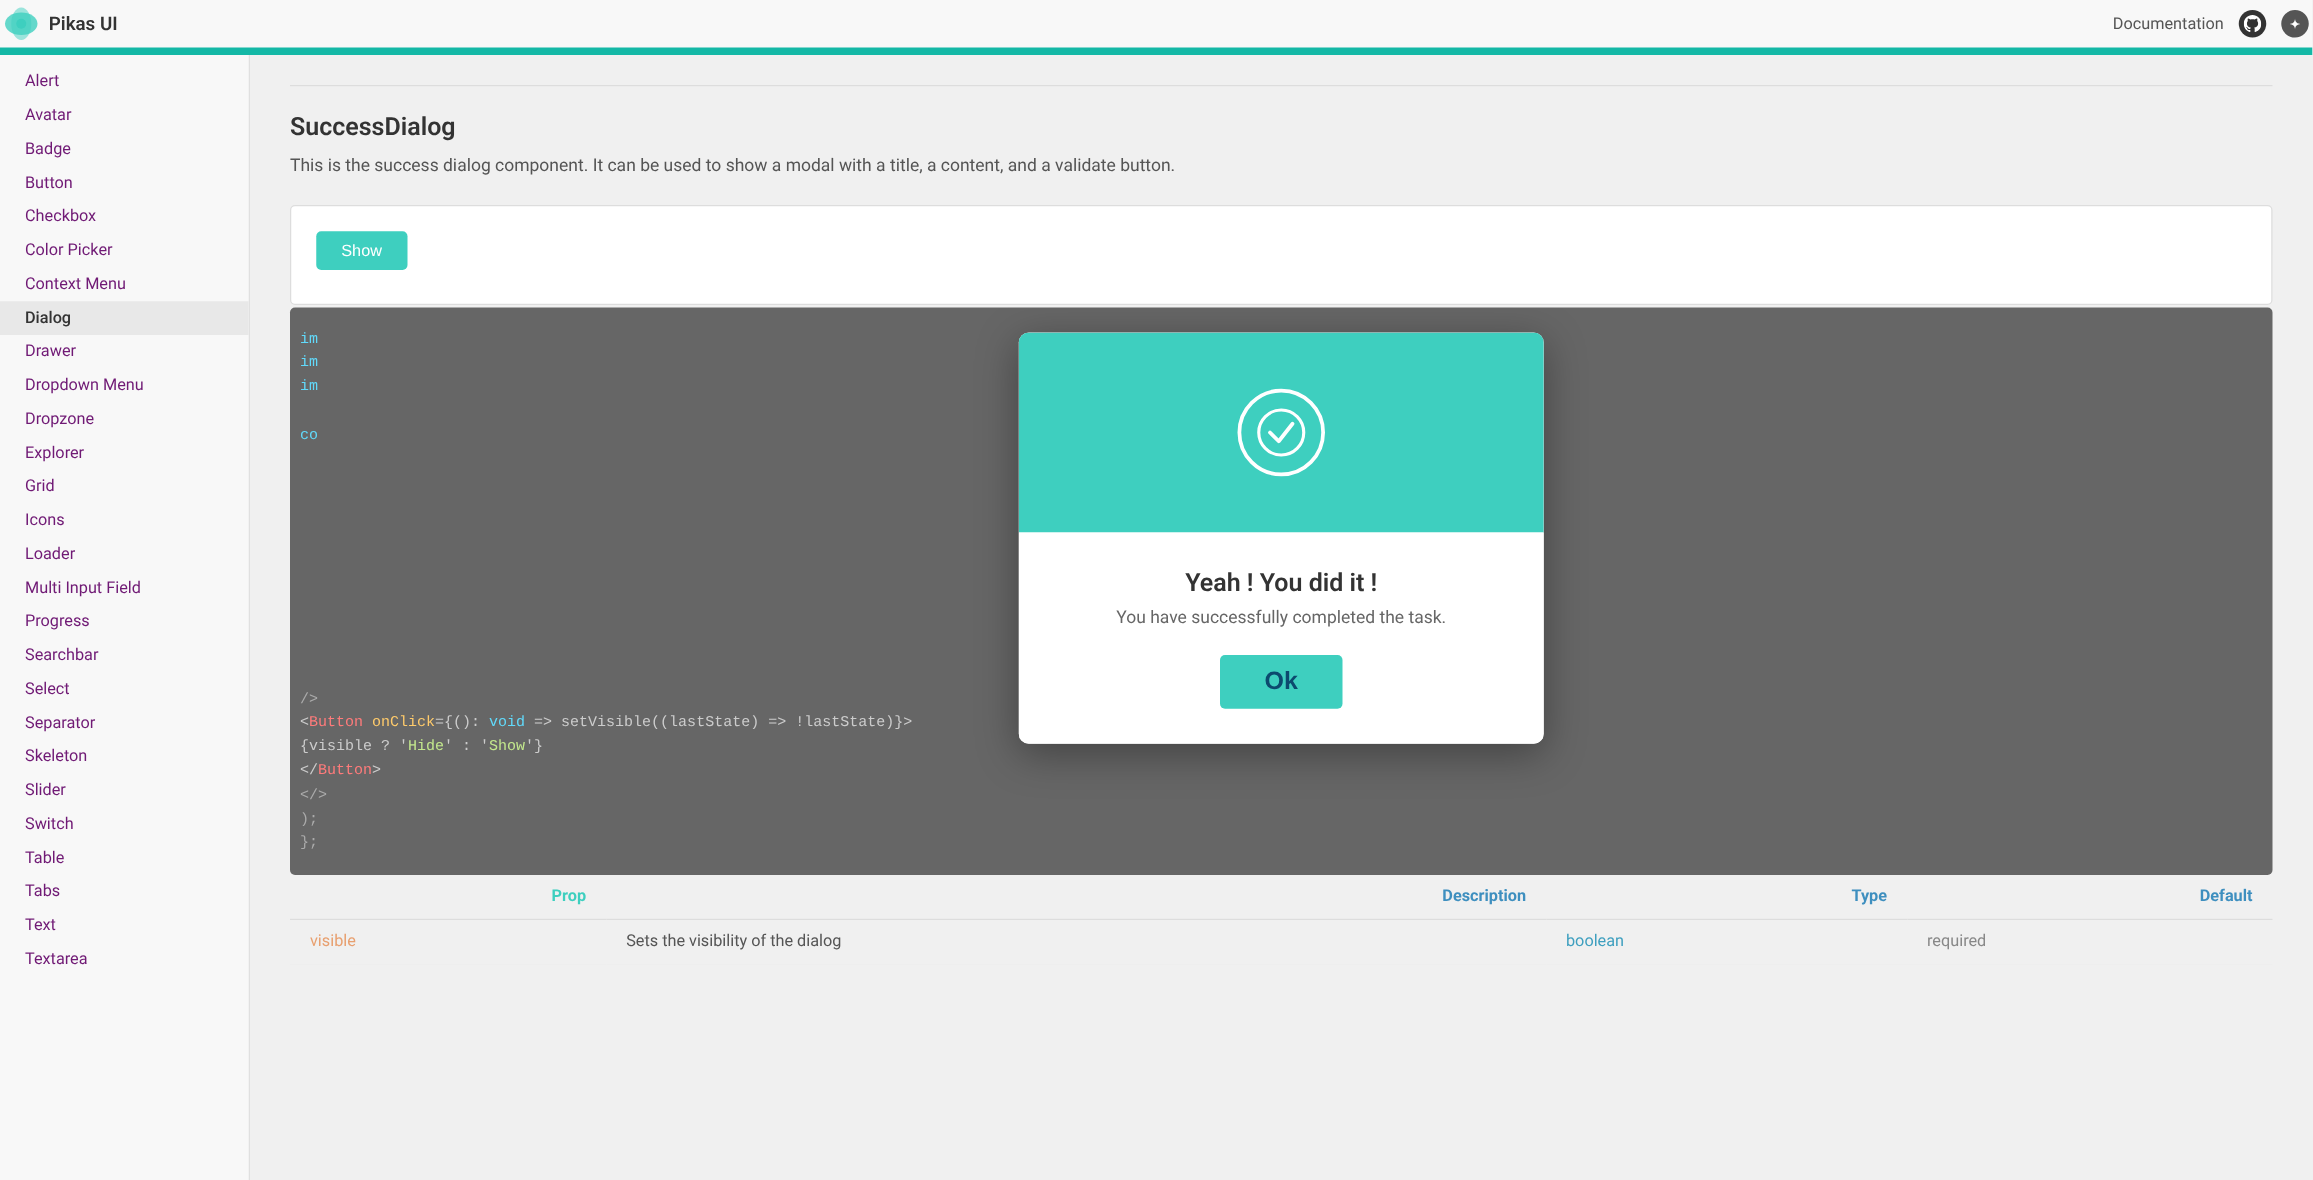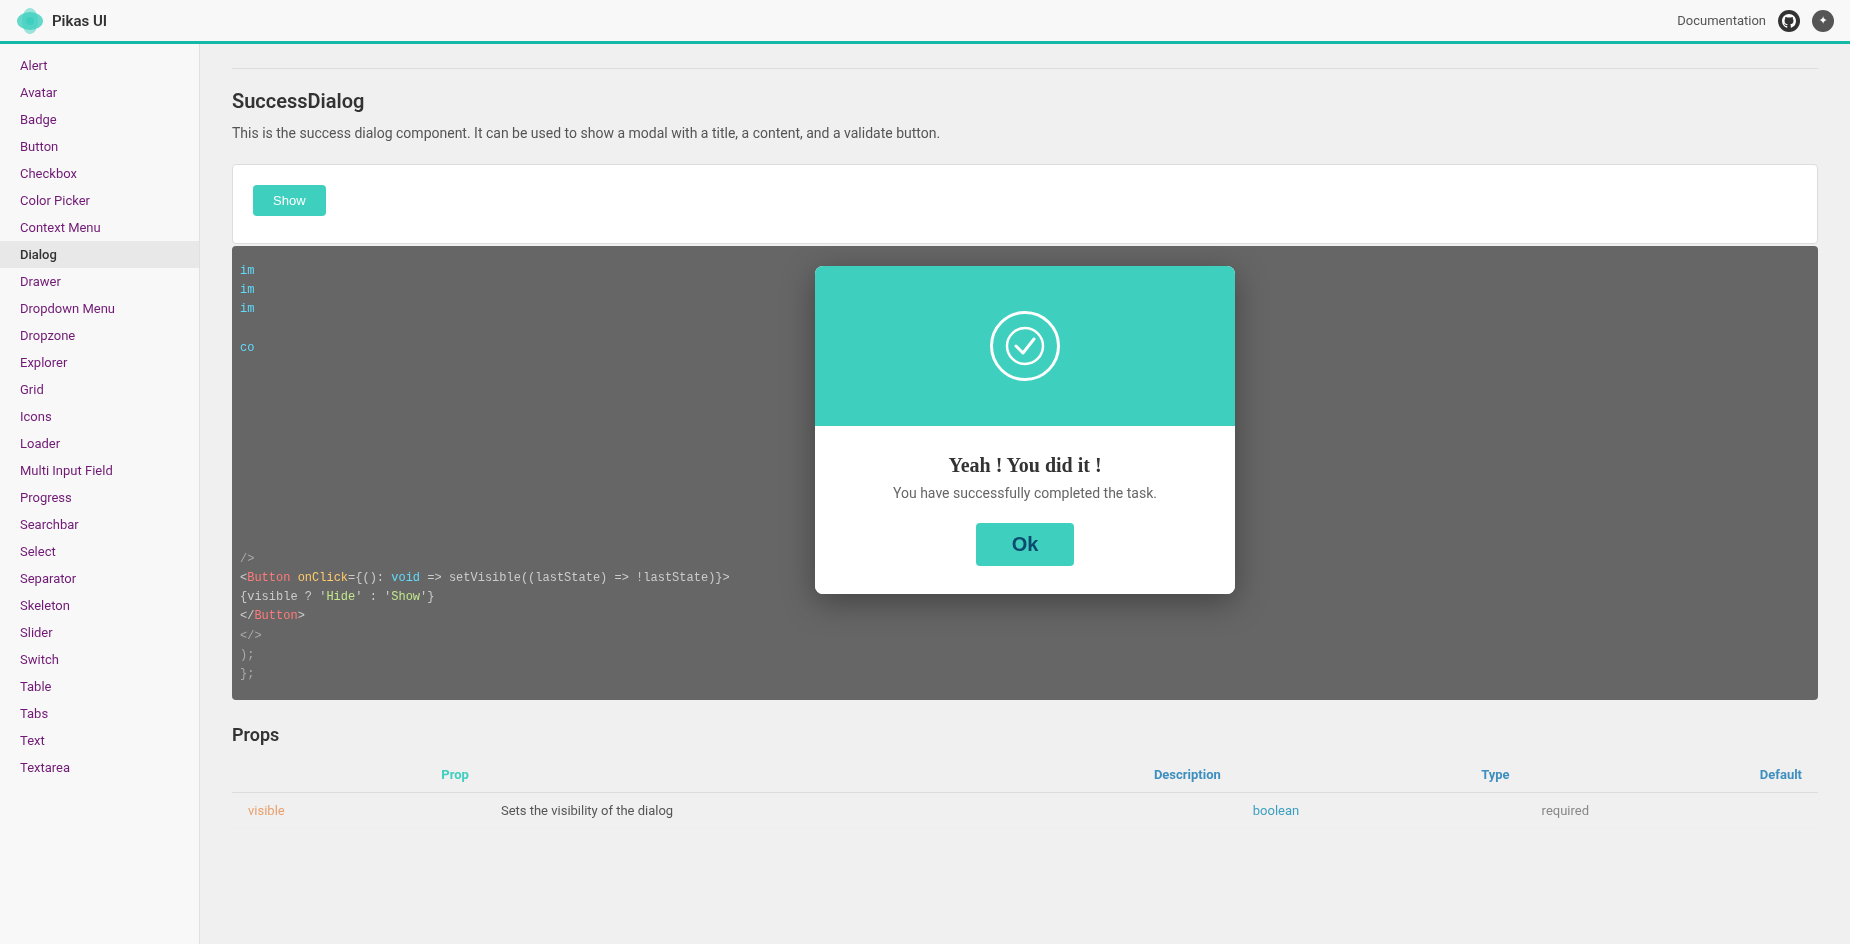--- a/index.html
+++ b/index.html
@@ -9,24 +9,24 @@
       display: flex;
       flex-direction: column;
       height: 100vh;
       overflow: hidden;
     }
 
     
     .header {
       height: 44px;
       background: #f8f8f8;
-      border-bottom: 3px solid #14b8a6;
-      display: flex;
-      align-items: center;
-      padding: 0 16px;
+      border-bottom: 6px solid #14b8a6;
+      display: flex;
+      align-items: center;
+      padding: 0 3px;
       justify-content: space-between;
       flex-shrink: 0;
     }
     .header-left {
       display: flex;
       align-items: center;
       gap: 8px;
     }
     .logo-icon {
       width: 28px;
@@ -213,21 +213,20 @@
       padding: 28px 32px 28px;
       text-align: center;
       background: white;
     }
 
     .dialog-title {
       font-size: 20px;
       font-weight: 600;
       color: #333;
       margin-bottom: 8px;
-      font-family: Liberation Serif, serif;
     }
 
     .dialog-content {
       font-size: 14px;
       color: #666;
       margin-bottom: 22px;
     }
 
     .dialog-ok-btn {
       background: #3ecfbf;
@@ -370,21 +369,20 @@
           </div>
         </div>
         <div class="dialog-body">
           <div class="dialog-title">Yeah ! You did it !</div>
           <div class="dialog-content">You have successfully completed the task.</div>
           <button class="dialog-ok-btn">Ok</button>
         </div>
       </div>
     </div>
 
-    <h3 class="props-title">Props</h3>
     <table class="props-table">
       <thead>
         <tr>
           <th>Prop</th>
           <th>Description</th>
           <th>Type</th>
           <th>Default</th>
         </tr>
       </thead>
       <tbody>

